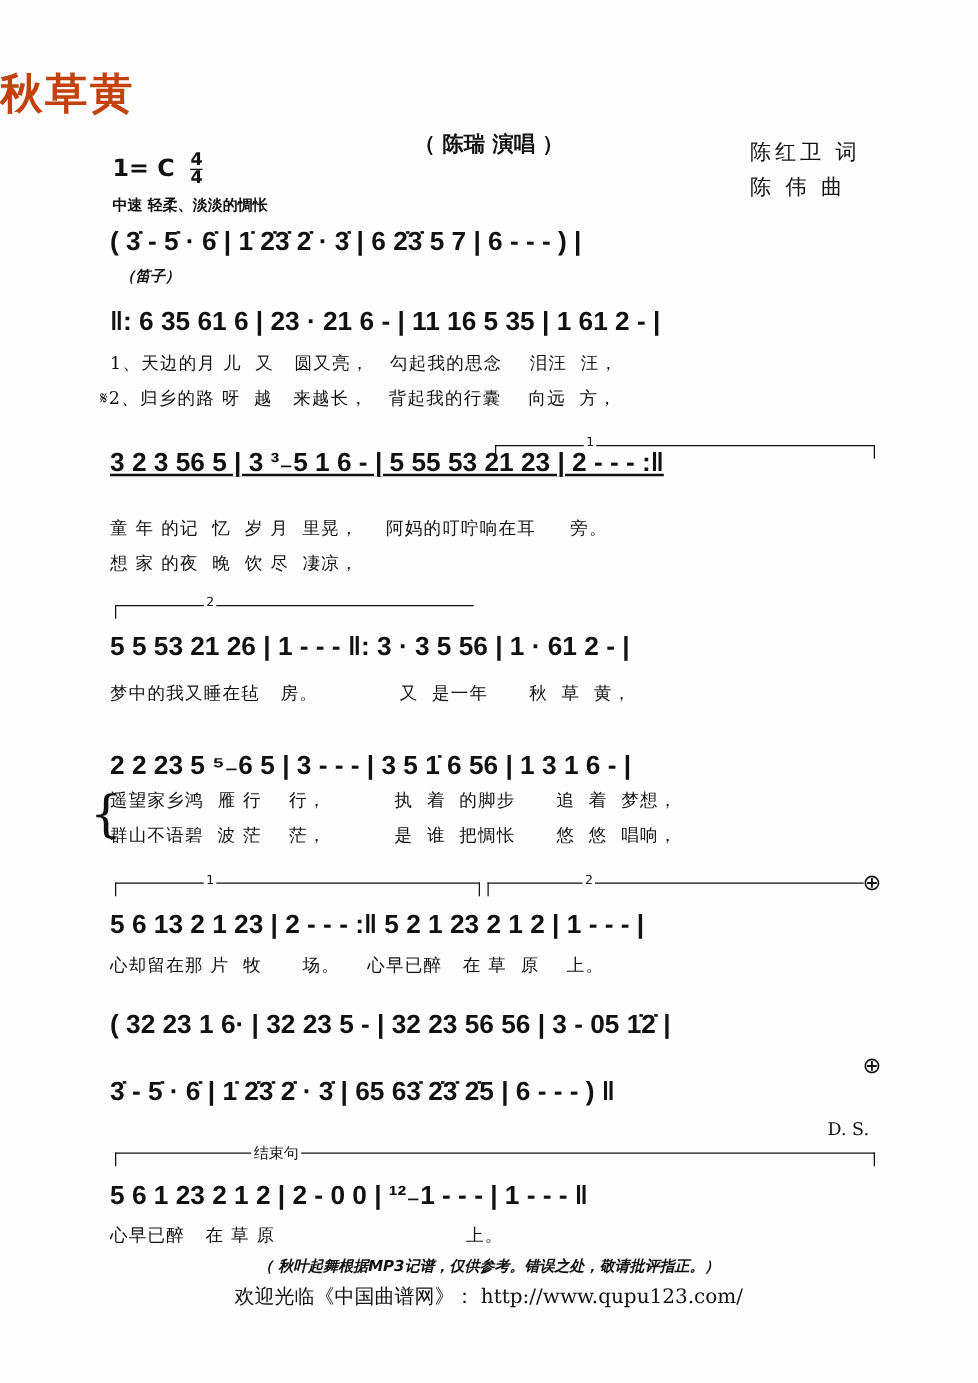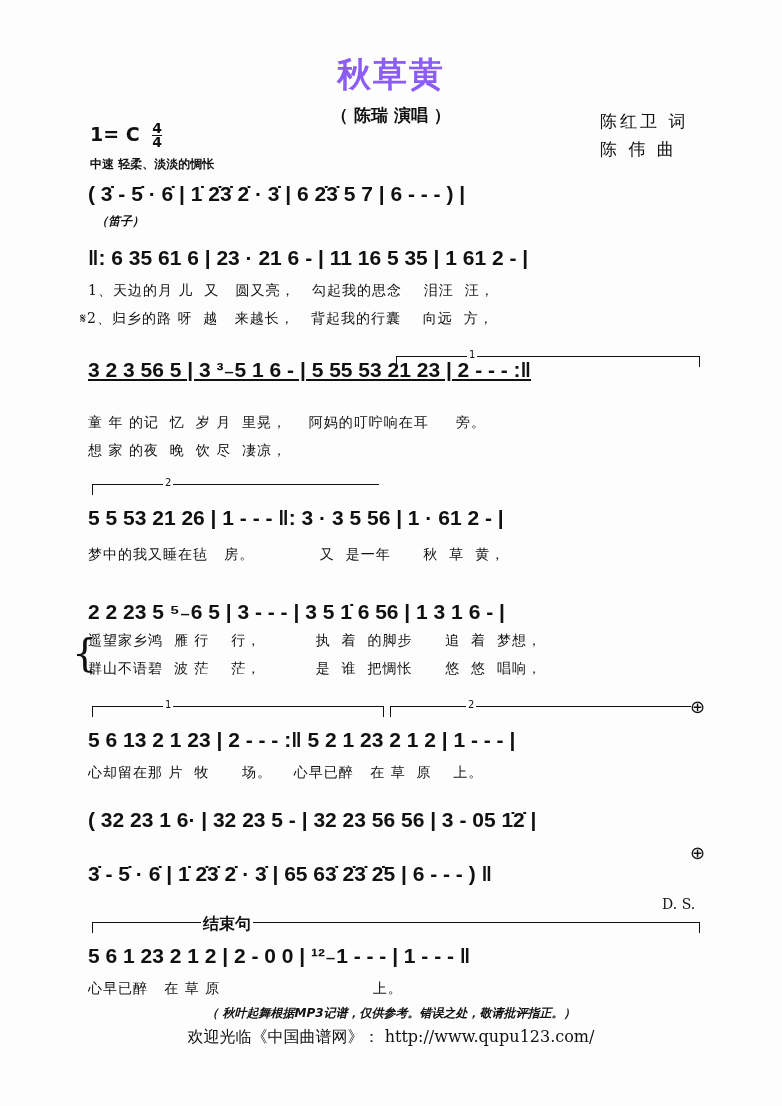--- a/index.html
+++ b/index.html
@@ -1,18 +1,18 @@
 <!DOCTYPE html>
 <html><head>
 <meta charset="utf-8">
 <style>
   html,body{margin:0;padding:0;background:#fdfdfd;}
   body{width:782px;height:1106px;position:relative;overflow:hidden;font-family:"DejaVu Sans","Liberation Sans",sans-serif;color:#111;}
   .abs{position:absolute;}
-  .title{left:0;width:782px;top:52px;text-align:center;font-size:34px;font-weight:bold;color:#8b5cf6;letter-spacing:2px;}
+  .title{left:0;width:782px;top:52px;text-align:left;font-size:34px;font-weight:bold;color:#c2410c;letter-spacing:2px;}
   .singer{left:0;width:782px;top:104px;text-align:center;font-size:17px;font-weight:bold;}
   .credit{font-family:"DejaVu Serif","Liberation Serif",serif;font-size:17px;letter-spacing:3px;}
   .key{left:90px;top:122px;font-size:19px;font-weight:bold;}
   .frac{display:inline-block;vertical-align:middle;text-align:center;font-size:14px;line-height:13px;margin-left:6px;}
   .frac span{display:block;}
   .tempo{left:90px;top:156px;font-size:12px;font-weight:bold;}
   .row{position:absolute;left:88px;width:620px;height:40px;display:flex;align-items:center;font-family:"Liberation Sans","DejaVu Sans",sans-serif;font-weight:bold;font-size:21px;white-space:nowrap;}
   .lyr{position:absolute;left:88px;font-family:"DejaVu Serif","Liberation Serif",serif;font-size:14px;white-space:pre;letter-spacing:1px;}
   .volta{position:absolute;height:10px;border-top:1.5px solid #111;border-left:1.5px solid #111;}
   .volta span{position:absolute;top:-8px;background:#fdfdfd;font-size:10px;padding:0 2px;}
@@ -70,19 +70,19 @@
 <div class="row" style="top:720px;">5 6 13 2 1 23 | 2 - - - :‖ 5 2 1 23 2 1 2 | 1 - - - |</div>
 <div class="lyr" style="top:764px;">心却留在那 片  牧      场。    心早已醉   在 草  原    上。</div>
 
 <div class="row" style="top:800px;">( 32 23 1 6· | 32 23 5 - | 32 23 56 56 | 3 - 05 1̇2̇ |</div>
 
 <div class="abs" style="left:690px;top:842px;font-size:18px;">⊕</div>
 <div class="row" style="top:854px;">3̇ - 5̇ · 6̇ | 1̇ 2̇3̇ 2̇ · 3̇ | 65 63̇ 2̇3̇ 2̇5 | 6 - - - ) ‖</div>
 <div class="abs" style="left:662px;top:896px;font-family:'DejaVu Serif',serif;font-size:14px;">D. S.</div>
 
 <div class="volta" style="left:92px;top:922px;width:606px;border-right:1.5px solid #111;">
-    <span style="left:108px;font-size:16px;font-weight:bold;top:-9px;">结束句</span>
+    <span style="left:108px;font-size:12px;font-weight:normal;top:-9px;">结束句</span>
   </div>
 <div class="row" style="top:936px;">5 6 1 23 2 1 2 | 2 - 0 0 | ¹²₋1 - - - | 1 - - - ‖</div>
 <div class="lyr" style="top:980px;">心早已醉   在 草 原                            上。</div>
 
 <div class="abs note" style="left:0;width:782px;text-align:center;top:1005px;font-size:12px;">（ 秋叶起舞根据MP3记谱，仅供参考。错误之处，敬请批评指正。）</div>
 <div class="abs footer">欢迎光临《中国曲谱网》： http://www.qupu123.com/</div>
 
 </body></html>

